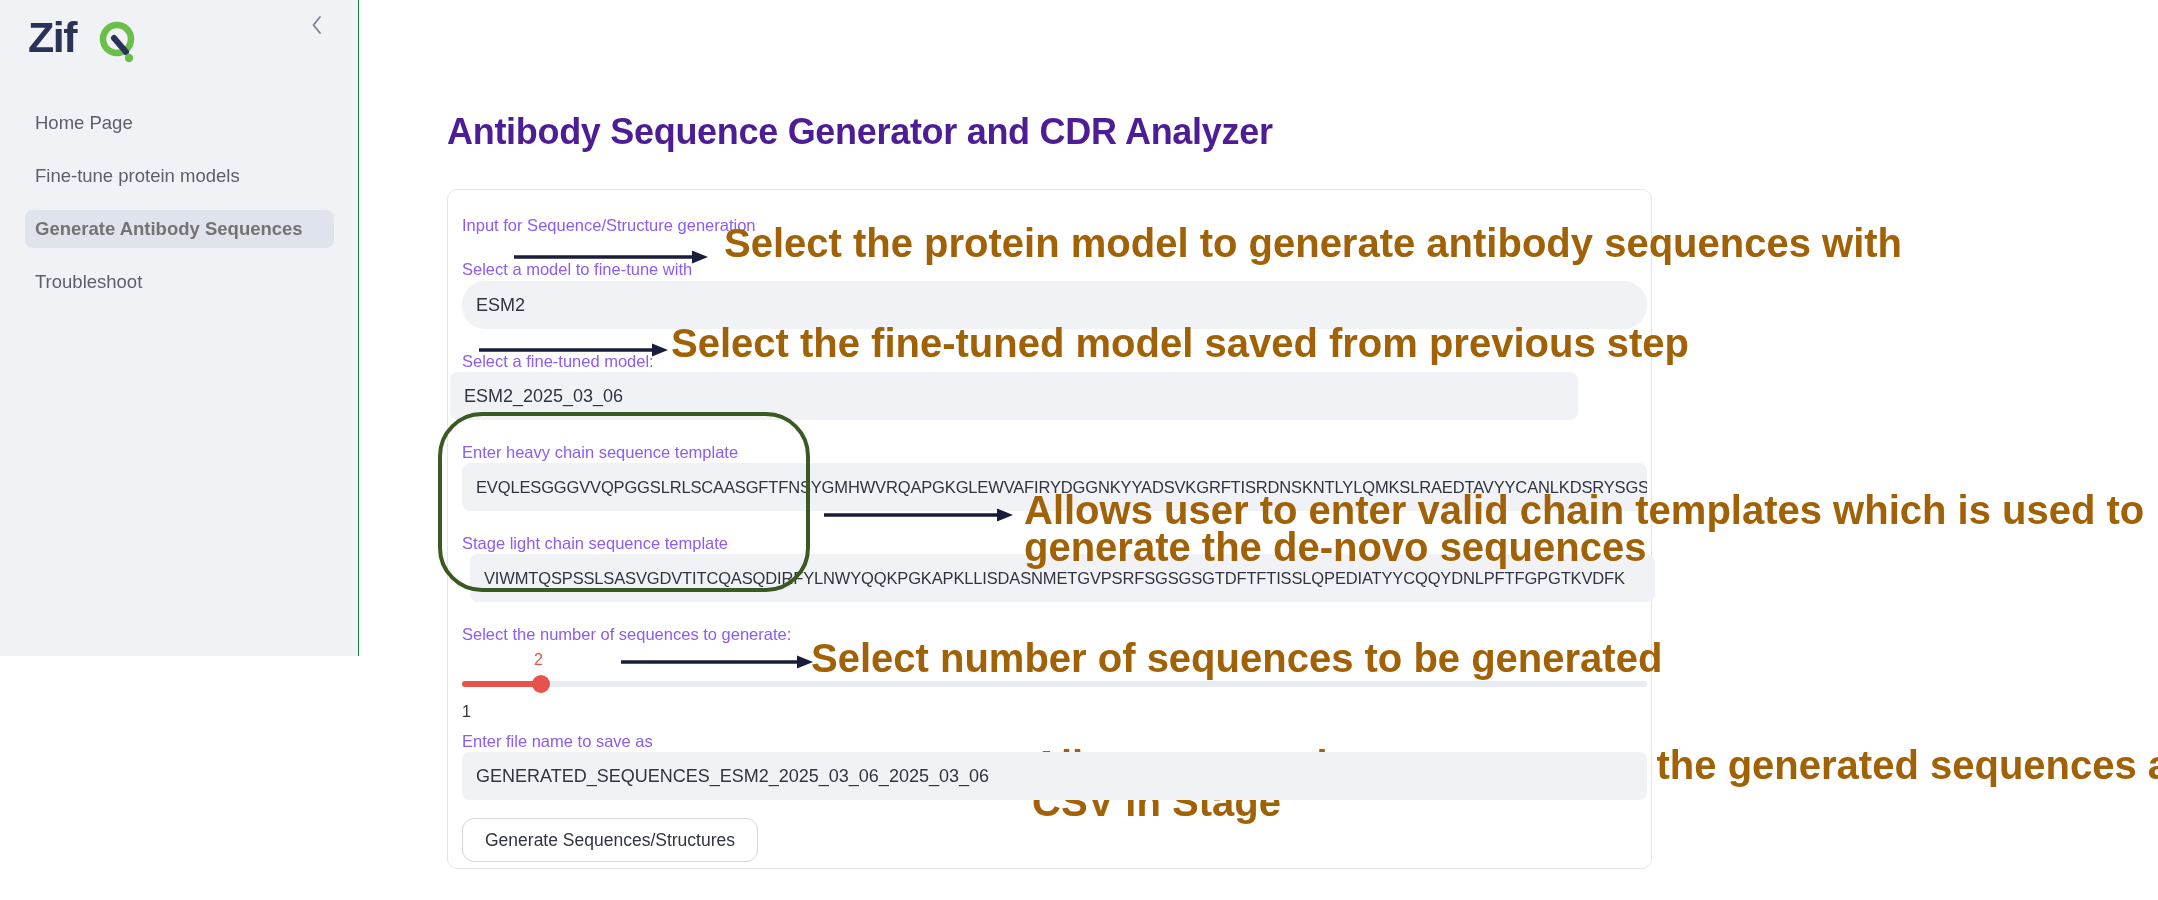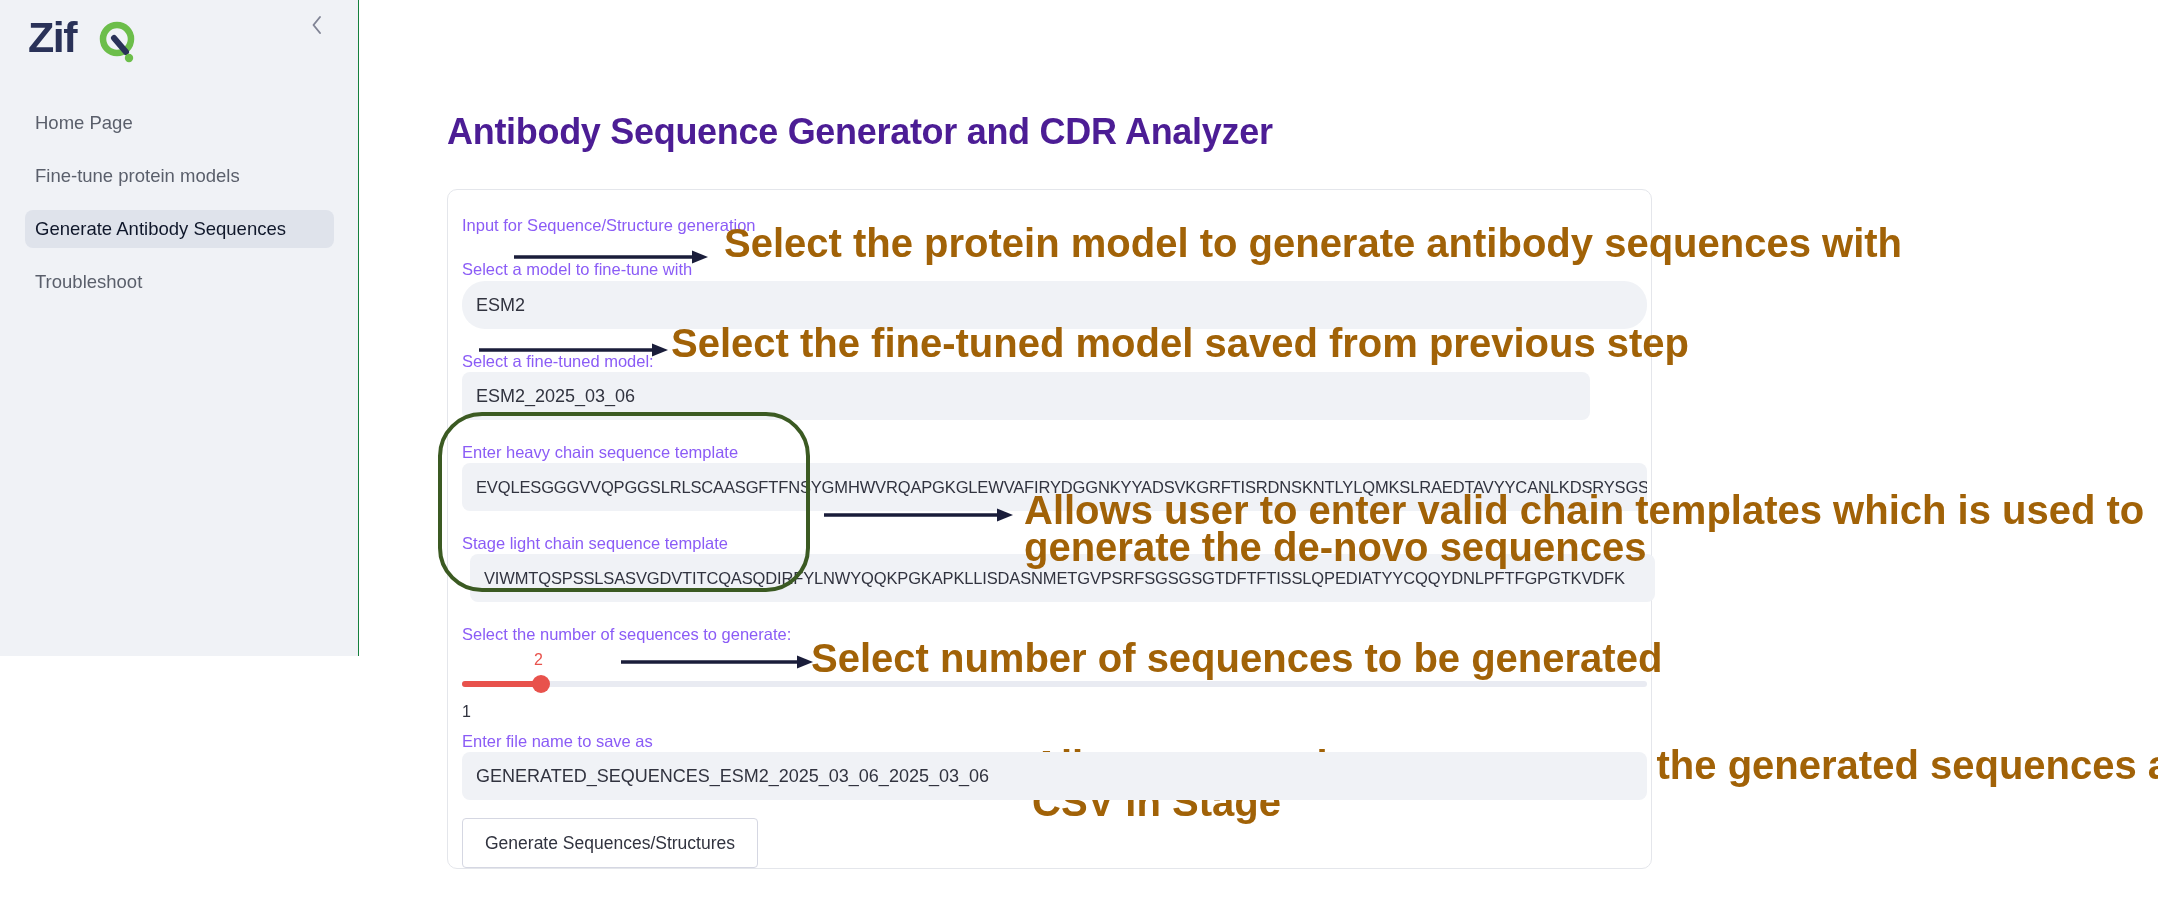--- a/index.html
+++ b/index.html
@@ -41,22 +41,22 @@
     border-radius: 8px;
     font-size: 18.5px;
     line-height: 24px;
     color: #5a5f6b;
     cursor: pointer;
     white-space: nowrap;
   }
   .nav-item + .nav-item { margin-top: 15px; }
   .nav-item.active {
     background: #dfe3eb;
-    color: #0f172a;
-    font-weight: normal;
+    color: #737373;
+    font-weight: bold;
   }
 
   
   .main { position: absolute; left: 359px; top: 0; width: 1799px; height: 900px; background:#fff; }
 
   .page-title {
     position: absolute; left: 88px; top: 106px;
     font-size: 36px;
     line-height: 52px;
     font-weight: bold;
@@ -118,25 +118,25 @@
     font-size: 16px; color: #e8524c; white-space: nowrap;
   }
   .slider-min {
     position: absolute; left: 0; top: 22px;
     font-size: 16px; color: #31333f;
   }
 
   .gen-button {
     position: absolute;
     left: 14px; top: 571px;
-    height: 50px;
+    height: 44px;
     padding: 0 22px;
     display: flex; align-items: center;
     border: 1px solid #d5d7e2;
-    border-radius: 4px;
+    border-radius: 12px;
     background: #fff;
     color: #31333f;
     font-size: 17.5px;
     cursor: pointer;
     white-space: nowrap;
   }
 
   
   .anno {
     position: absolute;
@@ -193,21 +193,21 @@
     <div class="page-title">Antibody Sequence Generator and CDR Analyzer</div>
 
     <div class="form-card">
 
       <div class="f-label" style="left:14px; top:25px;">Input for Sequence/Structure generation</div>
 
       <div class="f-label" style="left:14px; top:69px;">Select a model to fine-tune with</div>
       <div class="f-input" style="left:14px; top:91px; width:1185px;border-radius:23px;">ESM2</div>
 
       <div class="f-label" style="left:14px; top:161px;">Select a fine-tuned model:</div>
-      <div class="f-input" style="left:14px; top:182px; width:1128px;">ESM2_2025_03_06</div>
+      <div class="f-input" style="left:2px; top:182px; width:1128px;">ESM2_2025_03_06</div>
 
       <div class="f-label" style="left:14px; top:252px;">Enter heavy chain sequence template</div>
       <div class="f-input seq" style="left:14px; top:273px; width:1185px;">EVQLESGGGVVQPGGSLRLSCAASGFTFNSYGMHWVRQAPGKGLEWVAFIRYDGGNKYYADSVKGRFTISRDNSKNTLYLQMKSLRAEDTAVYYCANLKDSRYSGSYYDYWGQGTLVTVS</div>
 
       <div class="f-label" style="left:14px; top:343px;">Stage light chain sequence template</div>
       <div class="f-input seq" style="left:14px; top:364px; width:1185px;margin-left:8px;">VIWMTQSPSSLSASVGDVTITCQASQDIRFYLNWYQQKPGKAPKLLISDASNMETGVPSRFSGSGSGTDFTFTISSLQPEDIATYYCQQYDNLPFTFGPGTKVDFK</div>
 
       <div class="f-label" style="left:14px; top:434px;">Select the number of sequences to generate:</div>
       <div class="slider-wrap" style="left:14px; top:491px;">
         <div class="slider-track"></div>

